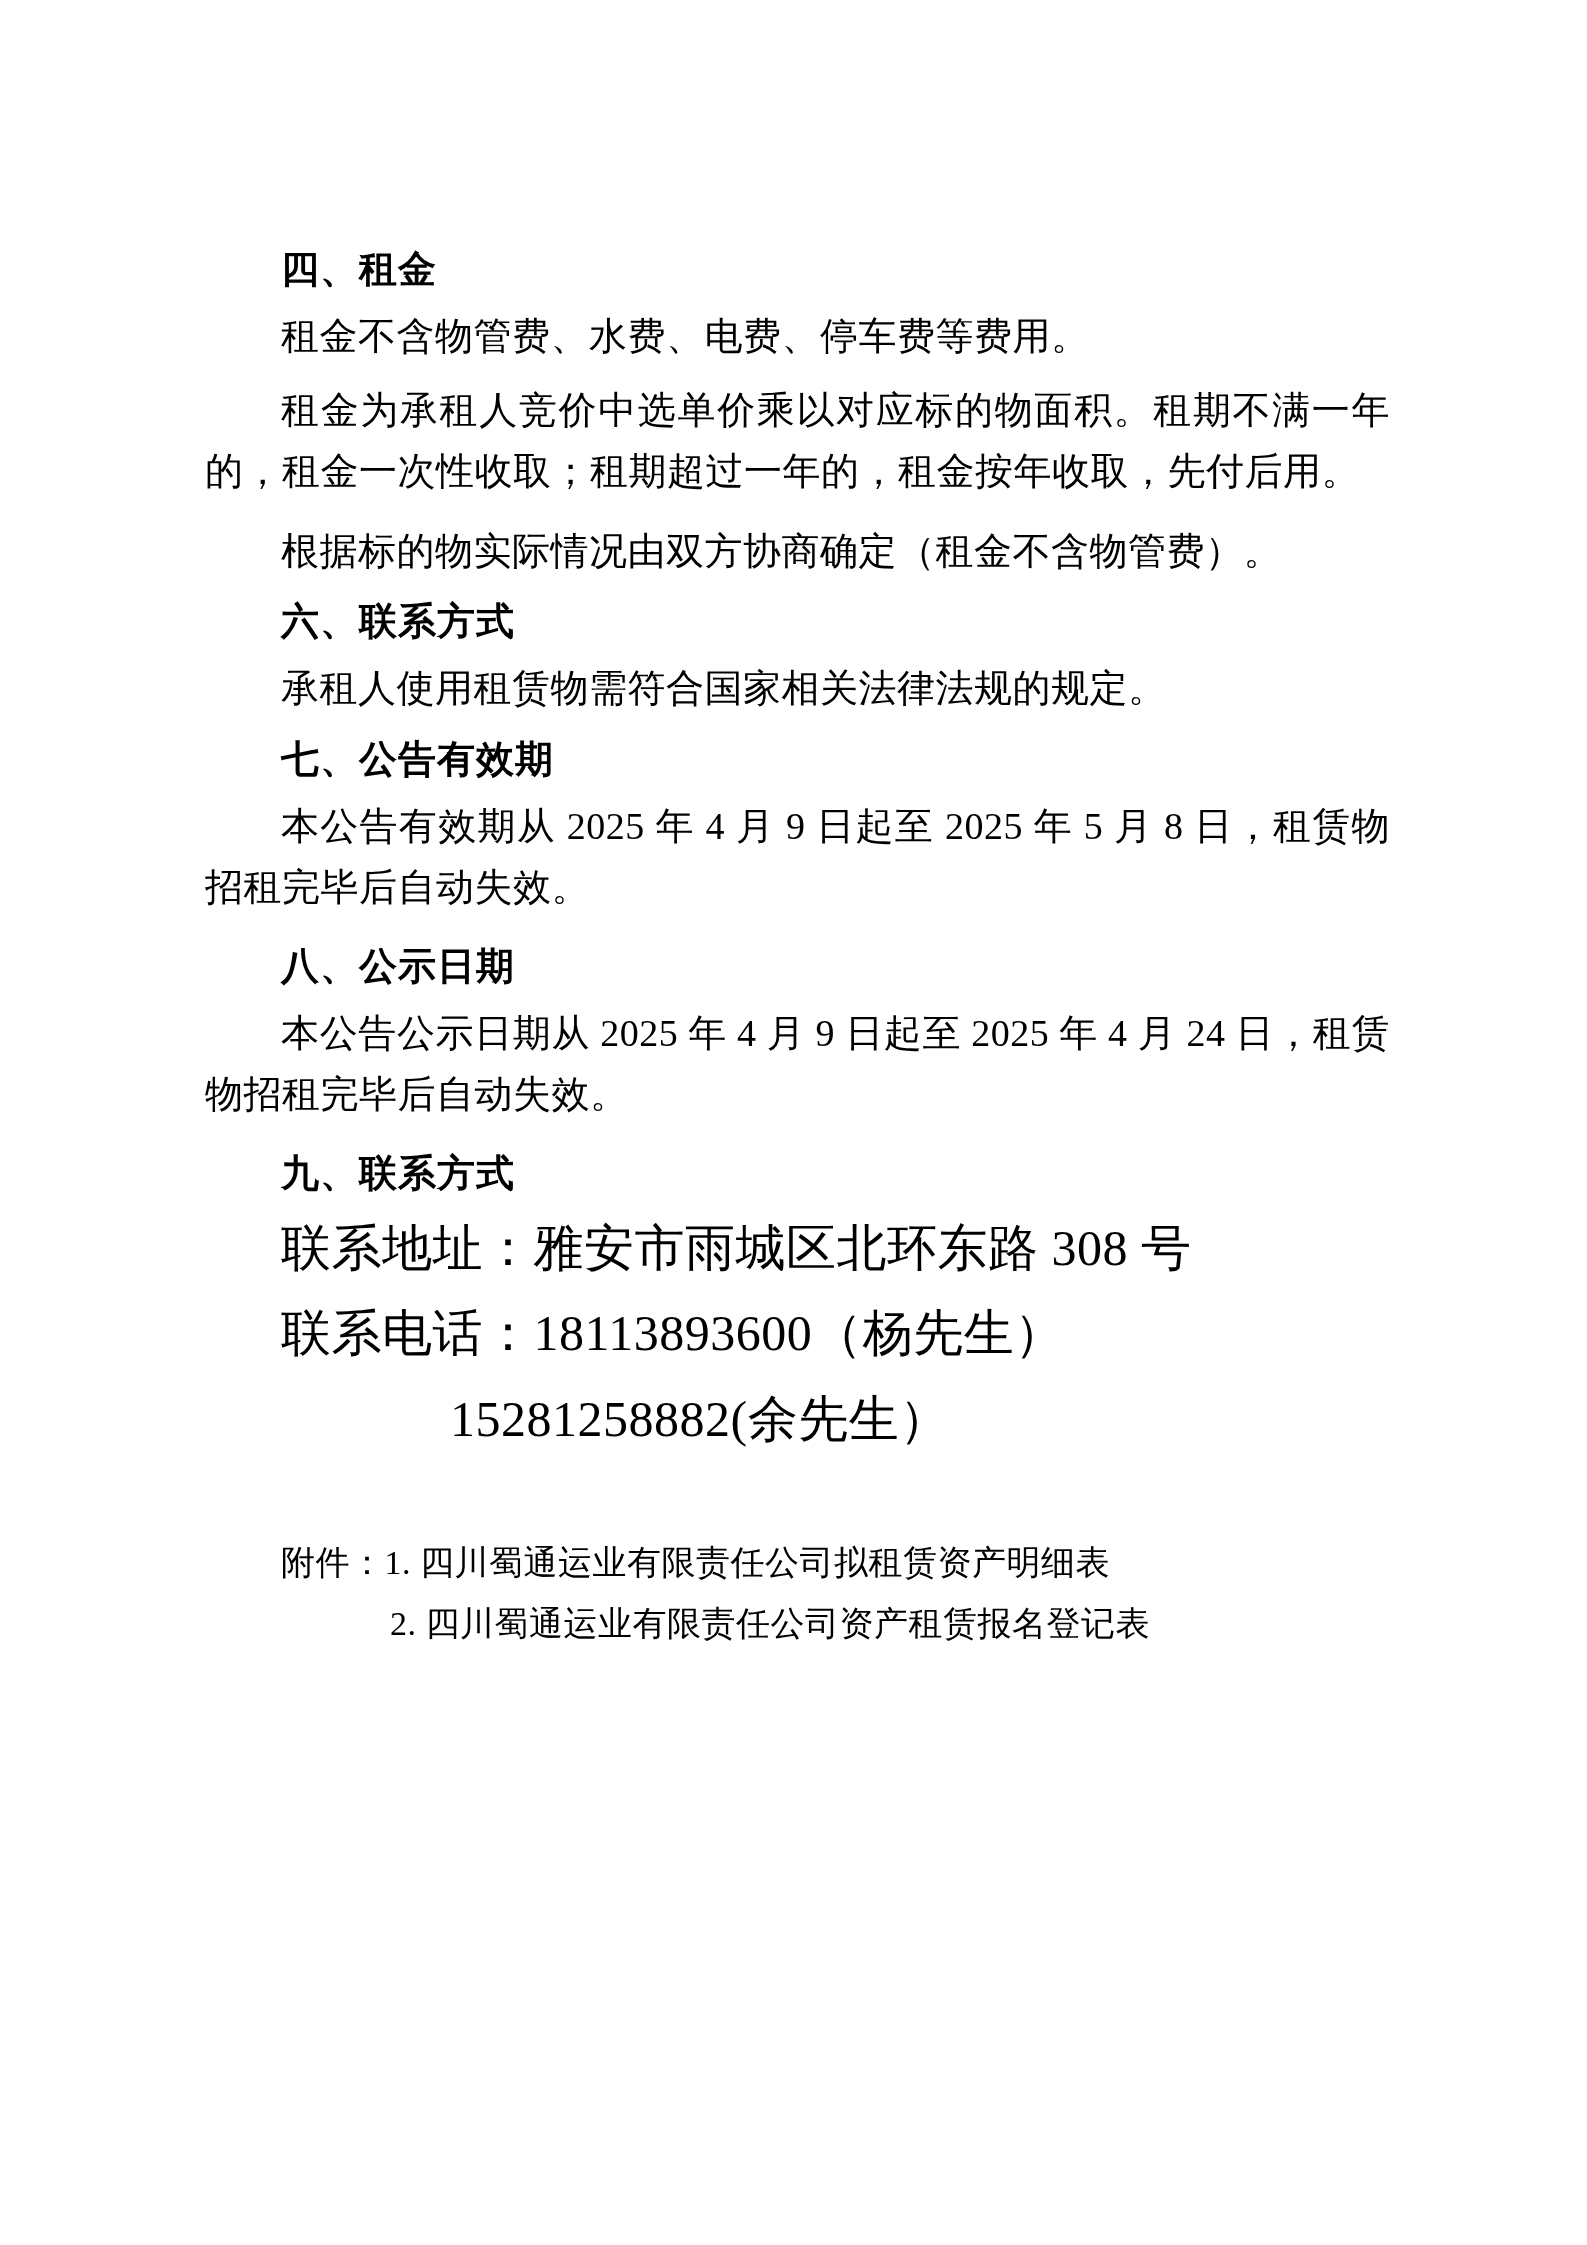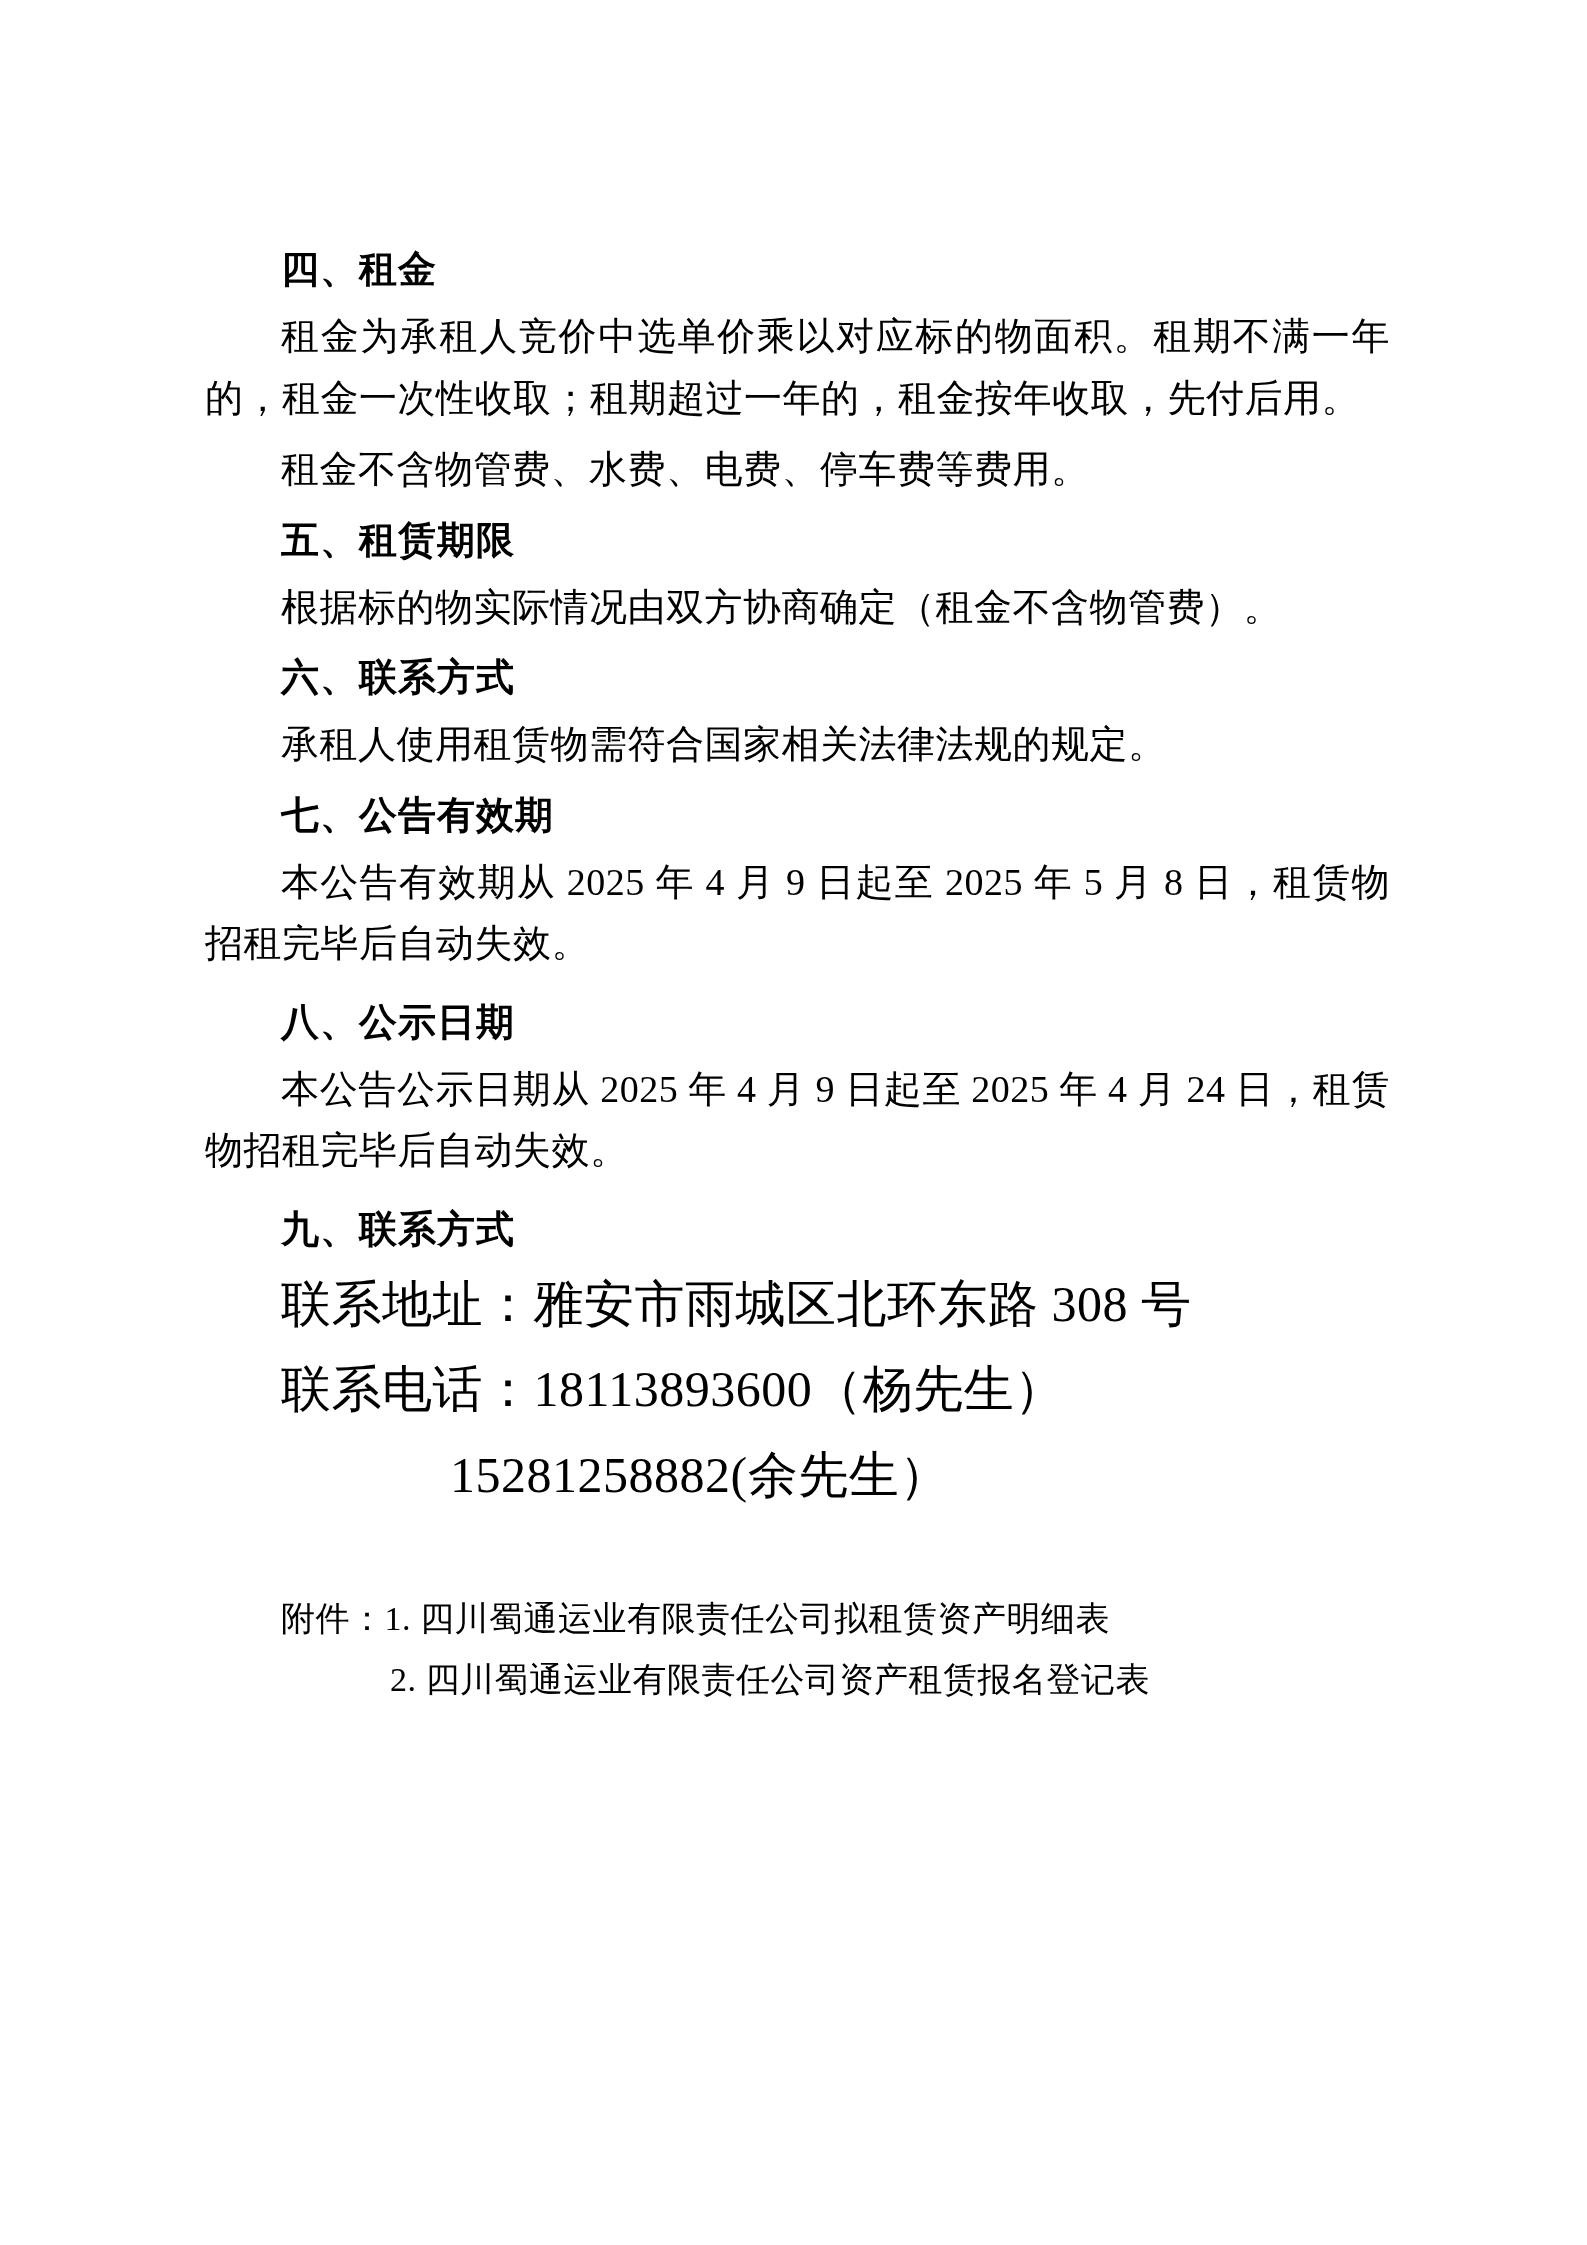--- a/index.html
+++ b/index.html
@@ -70,26 +70,25 @@
   .spacer-8 { height: 8px; }
   .spacer-16 { height: 16px; }
 </style>
 </head>
 <body>
 
 <div class="page">
   <div class="doc-body">
 
     <h2 class="section-heading">四、租金</h2>
+    <p class="para tight">租金不含物管费、水费、电费、停车费等费用。</p>
     <p class="para">租金为承租人竞价中选单价乘以对应标的物面积。租期不满一年的，租金一次性收取；租期超过一年的，租金按年收取，先付后用。</p>
-    <p class="para tight">租金不含物管费、水费、电费、停车费等费用。</p>
 
     <div class="spacer-8"></div>
 
-    <h2 class="section-heading">五、租赁期限</h2>
     <p class="para tight">根据标的物实际情况由双方协商确定（租金不含物管费）。</p>
 
     <div class="spacer-8"></div>
 
     <h2 class="section-heading">六、联系方式</h2>
     <p class="para tight">承租人使用租赁物需符合国家相关法律法规的规定。</p>
 
     <div class="spacer-8"></div>
 
     <h2 class="section-heading">七、公告有效期</h2>

